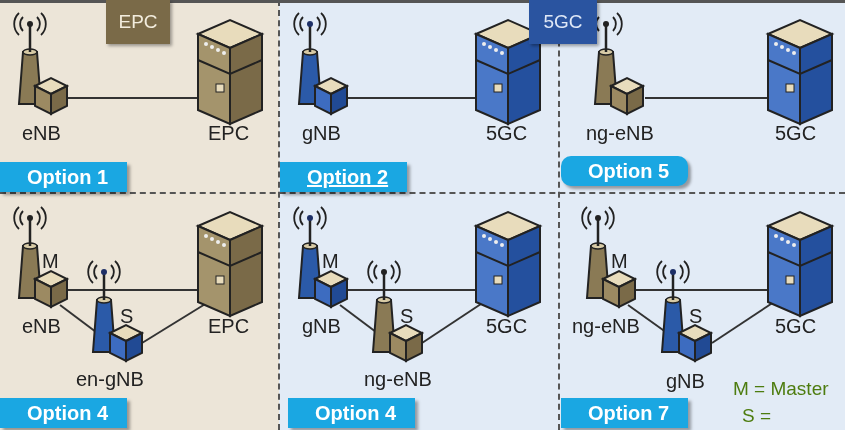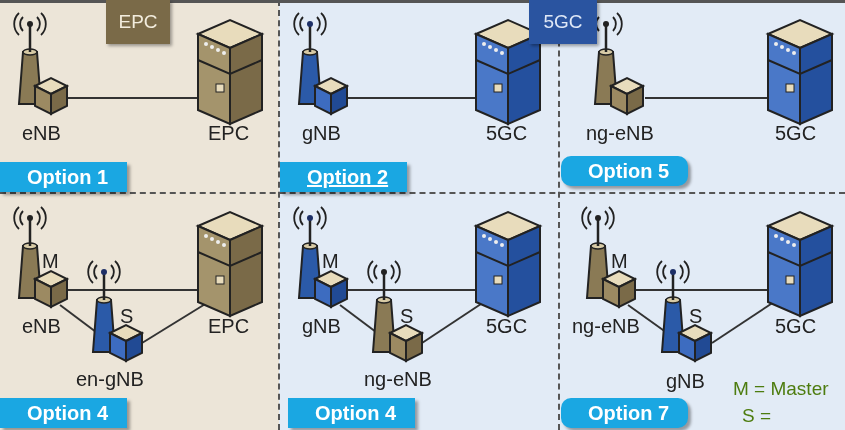--- a/index.html
+++ b/index.html
@@ -150,16 +150,16 @@
 <div class="lbl" style="left:572px;top:315px;">ng-eNB</div>
 <div class="lbl" style="left:689px;top:305px;">S</div>
 <div class="lbl" style="left:666px;top:370px;">gNB</div>
 <div class="lbl" style="left:775px;top:315px;">5GC</div>
 
 <div class="opt" style="left:0;top:162px;width:100px;">Option 1</div>
 <div class="opt" style="left:280px;top:162px;width:100px;text-decoration:underline;">Option 2</div>
 <div class="opt" style="left:561px;top:156px;width:100px;border-radius:10px;">Option 5</div>
 <div class="opt" style="left:0;top:398px;width:100px;">Option 4</div>
 <div class="opt" style="left:288px;top:398px;width:100px;text-align:center;">Option 4</div>
-<div class="opt" style="left:561px;top:398px;width:100px;border-radius:10px;">Option 7</div>
+<div class="opt" style="left:561px;top:398px;width:100px;">Option 7</div>
 
 <div class="legend" style="left:733px;top:378px;">M = Master</div>
 <div class="legend" style="left:742px;top:405px;">S = Secondary</div>
 
 </body></html>

